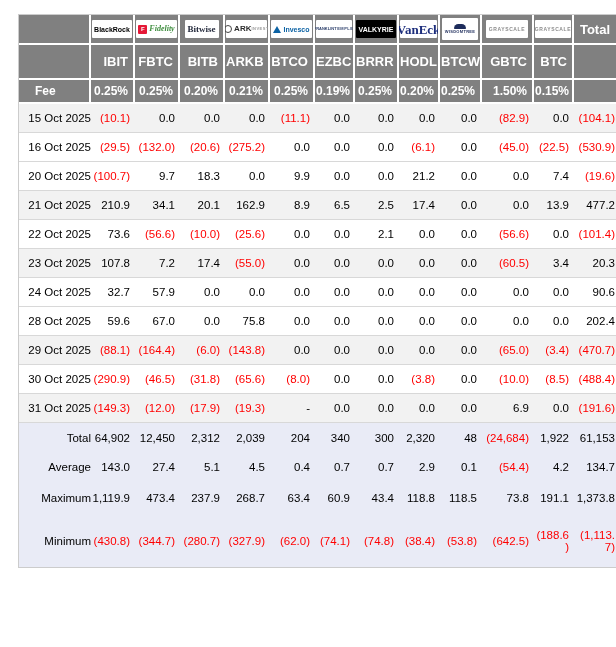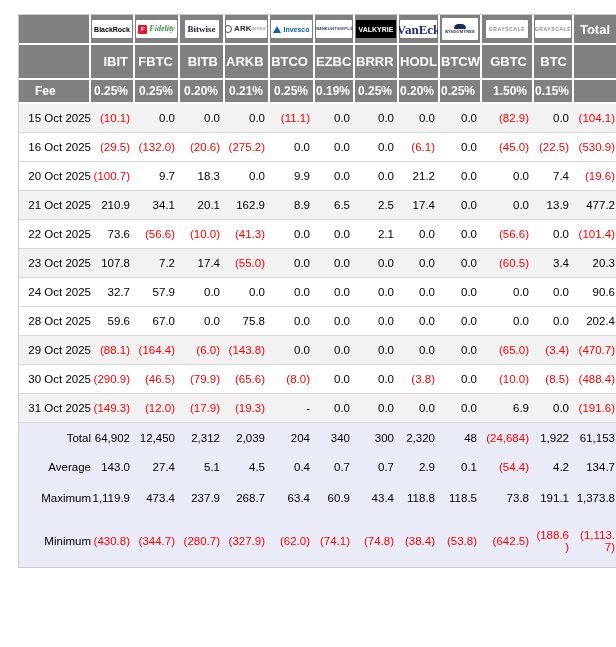--- a/index.html
+++ b/index.html
@@ -226,21 +226,21 @@
           <td class="valcell">0.0</td>
           <td class="valcell">0.0</td>
           <td class="valcell">13.9</td>
           <td class="valcell">477.2</td>
         </tr>
         <tr class="base">
           <td class="datecell">22 Oct 2025</td>
           <td class="valcell">73.6</td>
           <td class="valcell neg">(56.6)</td>
           <td class="valcell neg">(10.0)</td>
-          <td class="valcell neg">(41.3)</td>
+          <td class="valcell neg">(25.6)</td>
           <td class="valcell">0.0</td>
           <td class="valcell">0.0</td>
           <td class="valcell">2.1</td>
           <td class="valcell">0.0</td>
           <td class="valcell">0.0</td>
           <td class="valcell neg">(56.6)</td>
           <td class="valcell">0.0</td>
           <td class="valcell neg">(101.4)</td>
         </tr>
         <tr class="alt">
@@ -300,21 +300,21 @@
           <td class="valcell">0.0</td>
           <td class="valcell">0.0</td>
           <td class="valcell neg">(65.0)</td>
           <td class="valcell neg">(3.4)</td>
           <td class="valcell neg">(470.7)</td>
         </tr>
         <tr class="base">
           <td class="datecell">30 Oct 2025</td>
           <td class="valcell neg">(290.9)</td>
           <td class="valcell neg">(46.5)</td>
-          <td class="valcell neg">(79.9)</td>
+          <td class="valcell neg">(31.8)</td>
           <td class="valcell neg">(65.6)</td>
           <td class="valcell neg">(8.0)</td>
           <td class="valcell">0.0</td>
           <td class="valcell">0.0</td>
           <td class="valcell neg">(3.8)</td>
           <td class="valcell">0.0</td>
           <td class="valcell neg">(10.0)</td>
           <td class="valcell neg">(8.5)</td>
           <td class="valcell neg">(488.4)</td>
         </tr>

